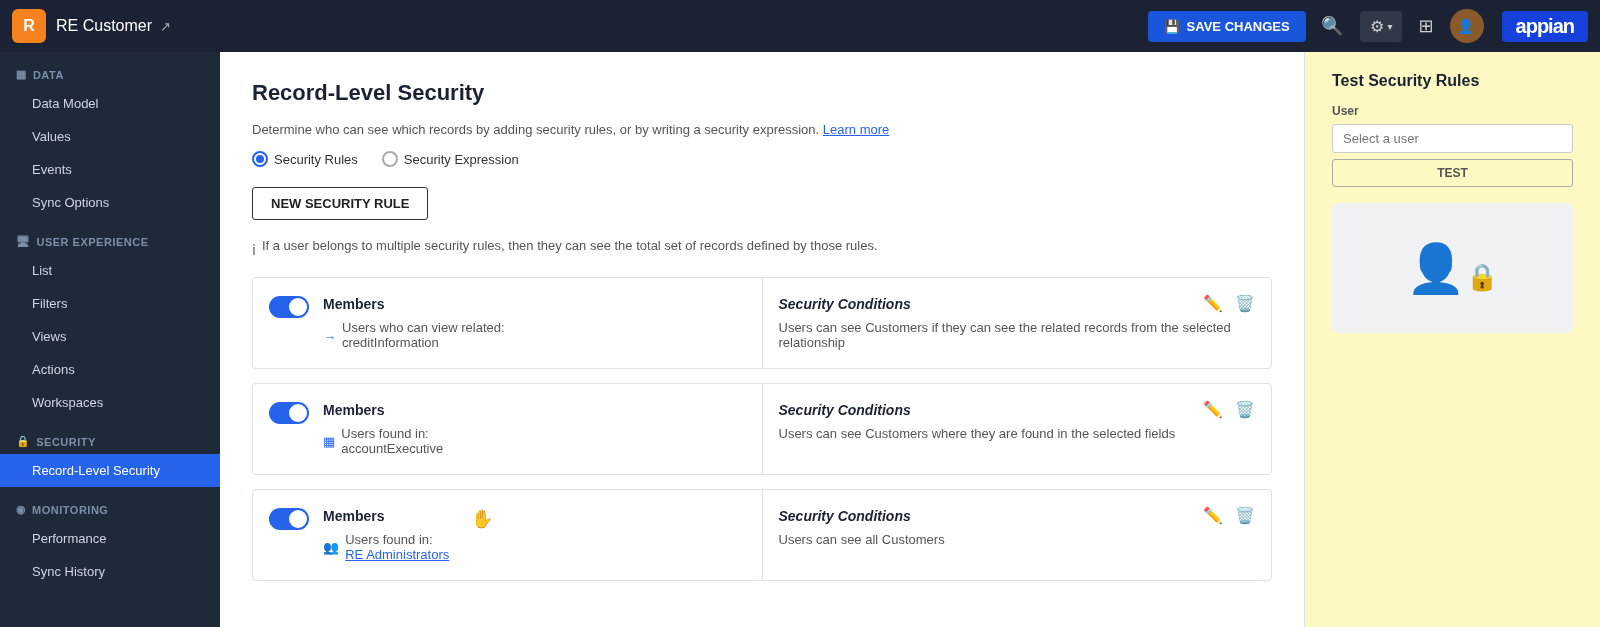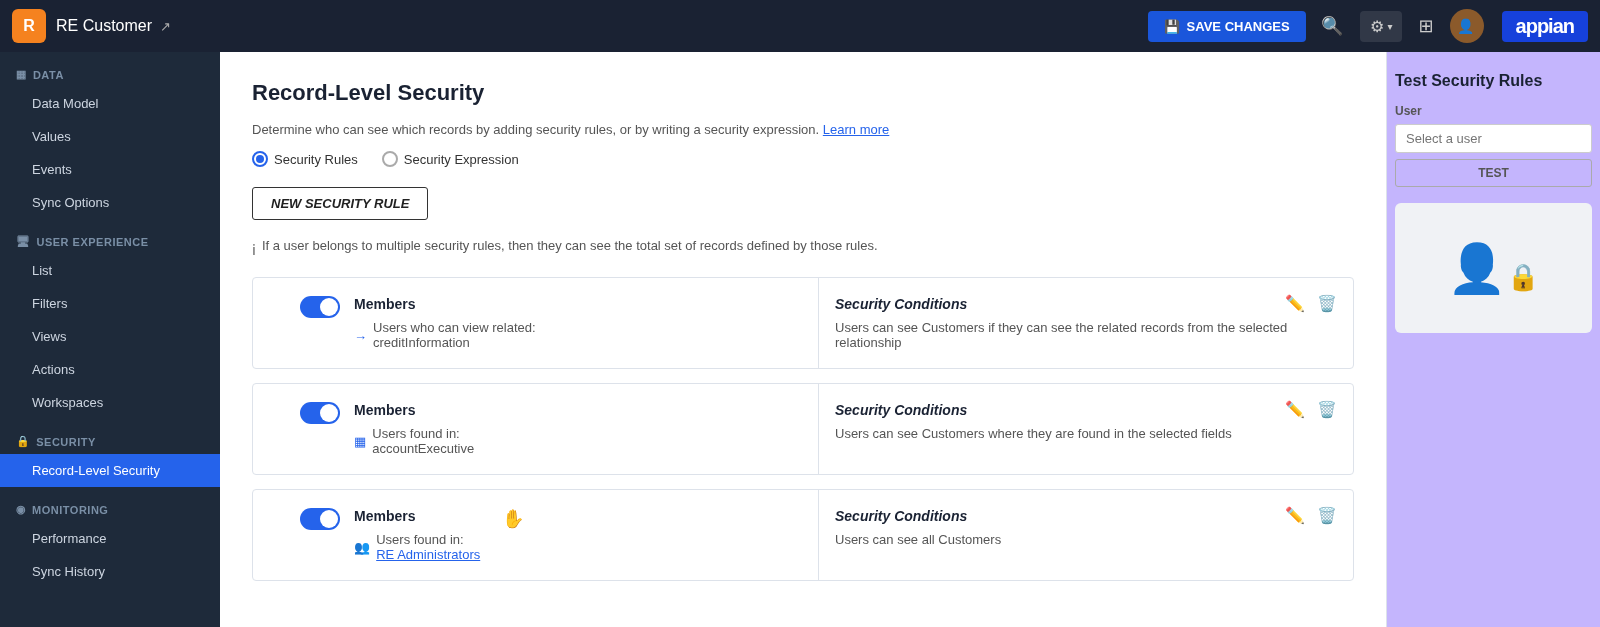--- a/index.html
+++ b/index.html
@@ -171,21 +171,20 @@
     .new-rule-btn {
       border: 1.5px solid #333;
       background: white;
       padding: 8px 18px;
       font-size: 13px;
       font-weight: 600;
       cursor: pointer;
       border-radius: 3px;
       margin-bottom: 18px;
       color: #222;
-      font-style: italic;
     }
     .info-text {
       font-size: 13px;
       color: #555;
       margin-bottom: 18px;
       display: flex; align-items: flex-start; gap: 6px;
     }
     .info-icon {
       color: #666;
       font-size: 15px;
@@ -193,21 +192,20 @@
     }
 
     
     .rule-card {
       border: 1px solid #dde2ea;
       border-radius: 4px;
       margin-bottom: 14px;
       background: white;
       display: flex;
       align-items: stretch;
-      padding-left: 31px;
     }
     .rule-left {
       display: flex;
       align-items: flex-start;
       padding: 18px 16px;
       gap: 14px;
       flex: 1;
       border-right: 1px solid #dde2ea;
     }
     .rule-right {
@@ -267,24 +265,24 @@
       border: none;
       cursor: pointer;
       font-size: 16px;
       color: #2563eb;
       padding: 2px;
     }
     .icon-btn.trash { color: #2563eb; }
 
     
     .right-panel {
-      width: 214px;
-      background: #c4b5fd;
+      width: 296px;
+      background: #fef9c3;
       border-left: 1px solid #dde2ea;
-      padding: 20px 8px;
+      padding: 20px 27px;
       flex-shrink: 0;
       overflow-y: auto;
     }
     .right-panel-title {
       font-size: 16px;
       font-weight: 600;
       color: #1a2233;
       margin-bottom: 14px;
     }
     .right-panel-label {

